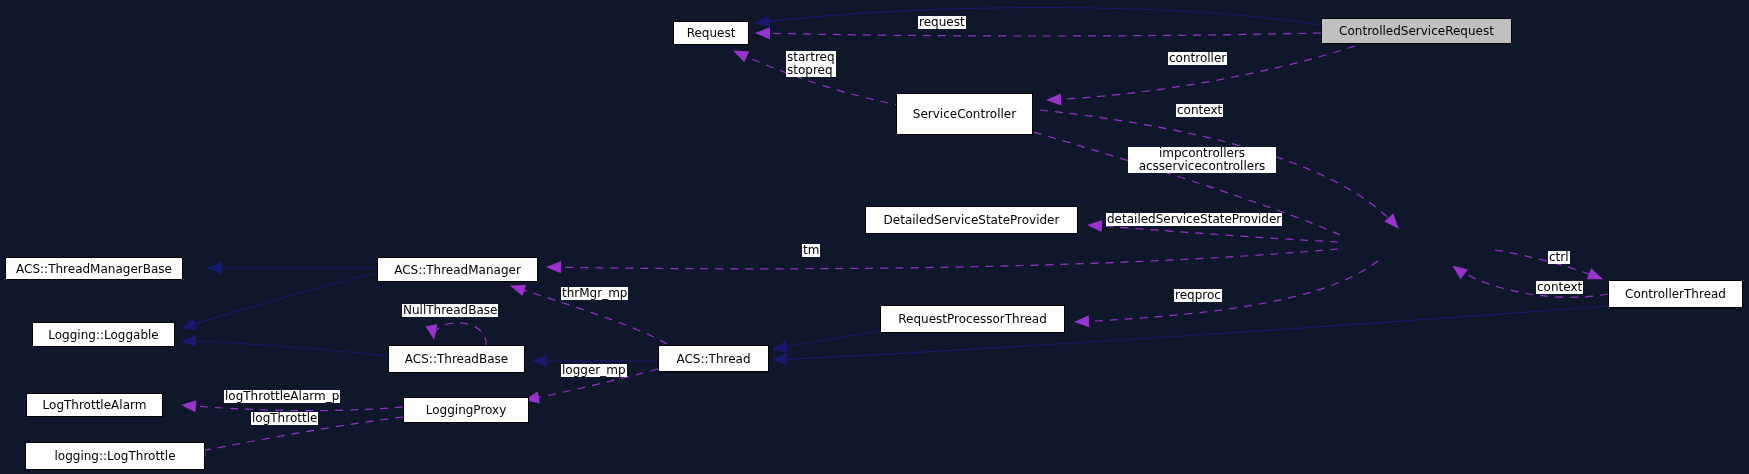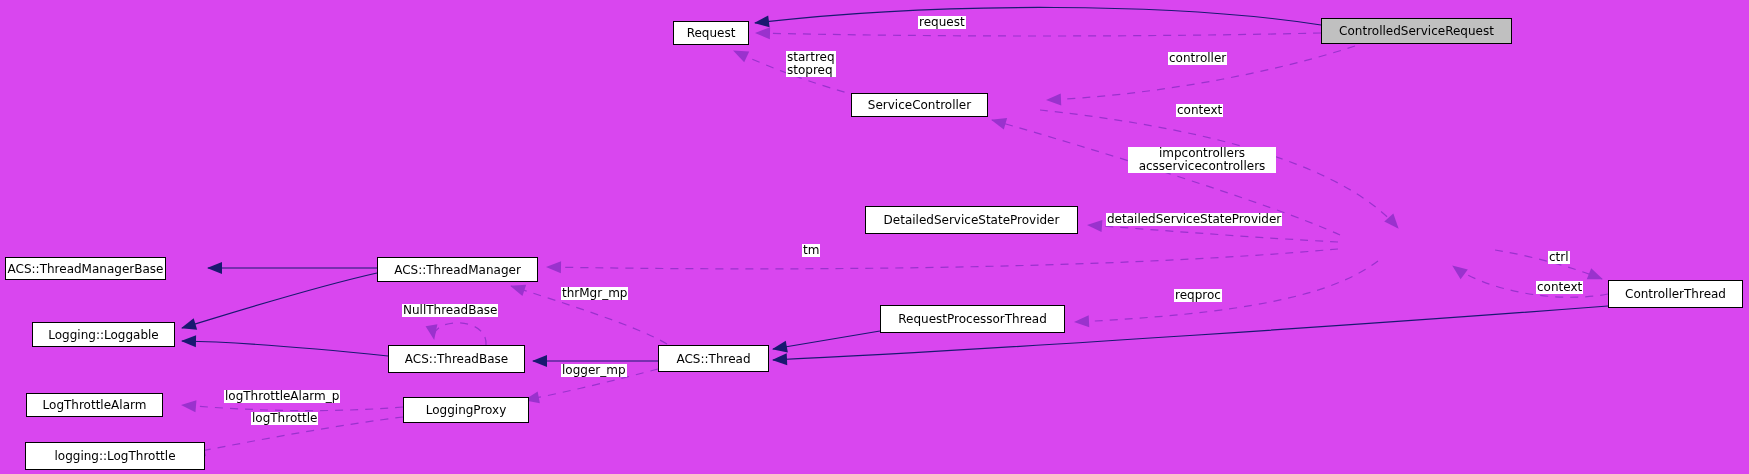--- a/index.html
+++ b/index.html
@@ -1,19 +1,19 @@
 <!DOCTYPE html>
 <html><head>
 <meta charset="utf-8">
 <style>
   html,body{margin:0;padding:0;background:#ffffff;}
   .canvas{
     position:relative;
     width:1749px;height:474px;
-    background:#d946ef;
+    background:#0f172a;
     font-family:"DejaVu Sans","Liberation Sans",sans-serif;
     overflow:hidden;
     text-decoration:underline;
   }
   .edges{position:absolute;left:0;top:0;width:1749px;height:474px;}
   .node{
     position:absolute;
     box-sizing:border-box;
     border:1px solid #000000;
     background:#ffffff;
@@ -94,24 +94,24 @@
   <div class="elabel" style="left:1536px;top:281px">context</div>
   <div class="elabel" style="left:1174px;top:289px">reqproc</div>
   <div class="elabel" style="left:561px;top:287px">thrMgr_mp</div>
   <div class="elabel" style="left:402px;top:304px">NullThreadBase</div>
   <div class="elabel" style="left:561px;top:364px">logger_mp</div>
   <div class="elabel" style="left:224px;top:390px">logThrottleAlarm_p</div>
   <div class="elabel" style="left:251px;top:412px">logThrottle</div>
 
   <div class="node" style="left:673px;top:21px;width:76px;height:24px">Request</div>
   <div class="node hl" style="left:1321px;top:18px;width:191px;height:26px">ControlledServiceRequest</div>
-  <div class="node" style="left:851px;top:93px;width:137px;height:24px">ServiceController</div>
+  <div class="node" style="left:896px;top:93px;width:137px;height:42px">ServiceController</div>
   <div class="node" style="left:865px;top:206px;width:213px;height:28px">DetailedServiceStateProvider</div>
   <div class="node" style="left:1608px;top:280px;width:135px;height:28px">ControllerThread</div>
-  <div class="node" style="left:5px;top:257px;width:161px;height:23px">ACS::ThreadManagerBase</div>
+  <div class="node" style="left:5px;top:257px;width:178px;height:23px">ACS::ThreadManagerBase</div>
   <div class="node" style="left:377px;top:257px;width:161px;height:25px">ACS::ThreadManager</div>
   <div class="node" style="left:32px;top:322px;width:143px;height:25px">Logging::Loggable</div>
   <div class="node" style="left:388px;top:345px;width:137px;height:28px">ACS::ThreadBase</div>
   <div class="node" style="left:658px;top:345px;width:111px;height:27px">ACS::Thread</div>
   <div class="node" style="left:880px;top:305px;width:185px;height:28px">RequestProcessorThread</div>
   <div class="node" style="left:26px;top:393px;width:137px;height:24px">LogThrottleAlarm</div>
   <div class="node" style="left:403px;top:397px;width:126px;height:26px">LoggingProxy</div>
   <div class="node" style="left:25px;top:442px;width:180px;height:28px">logging::LogThrottle</div>
 
 </div>

